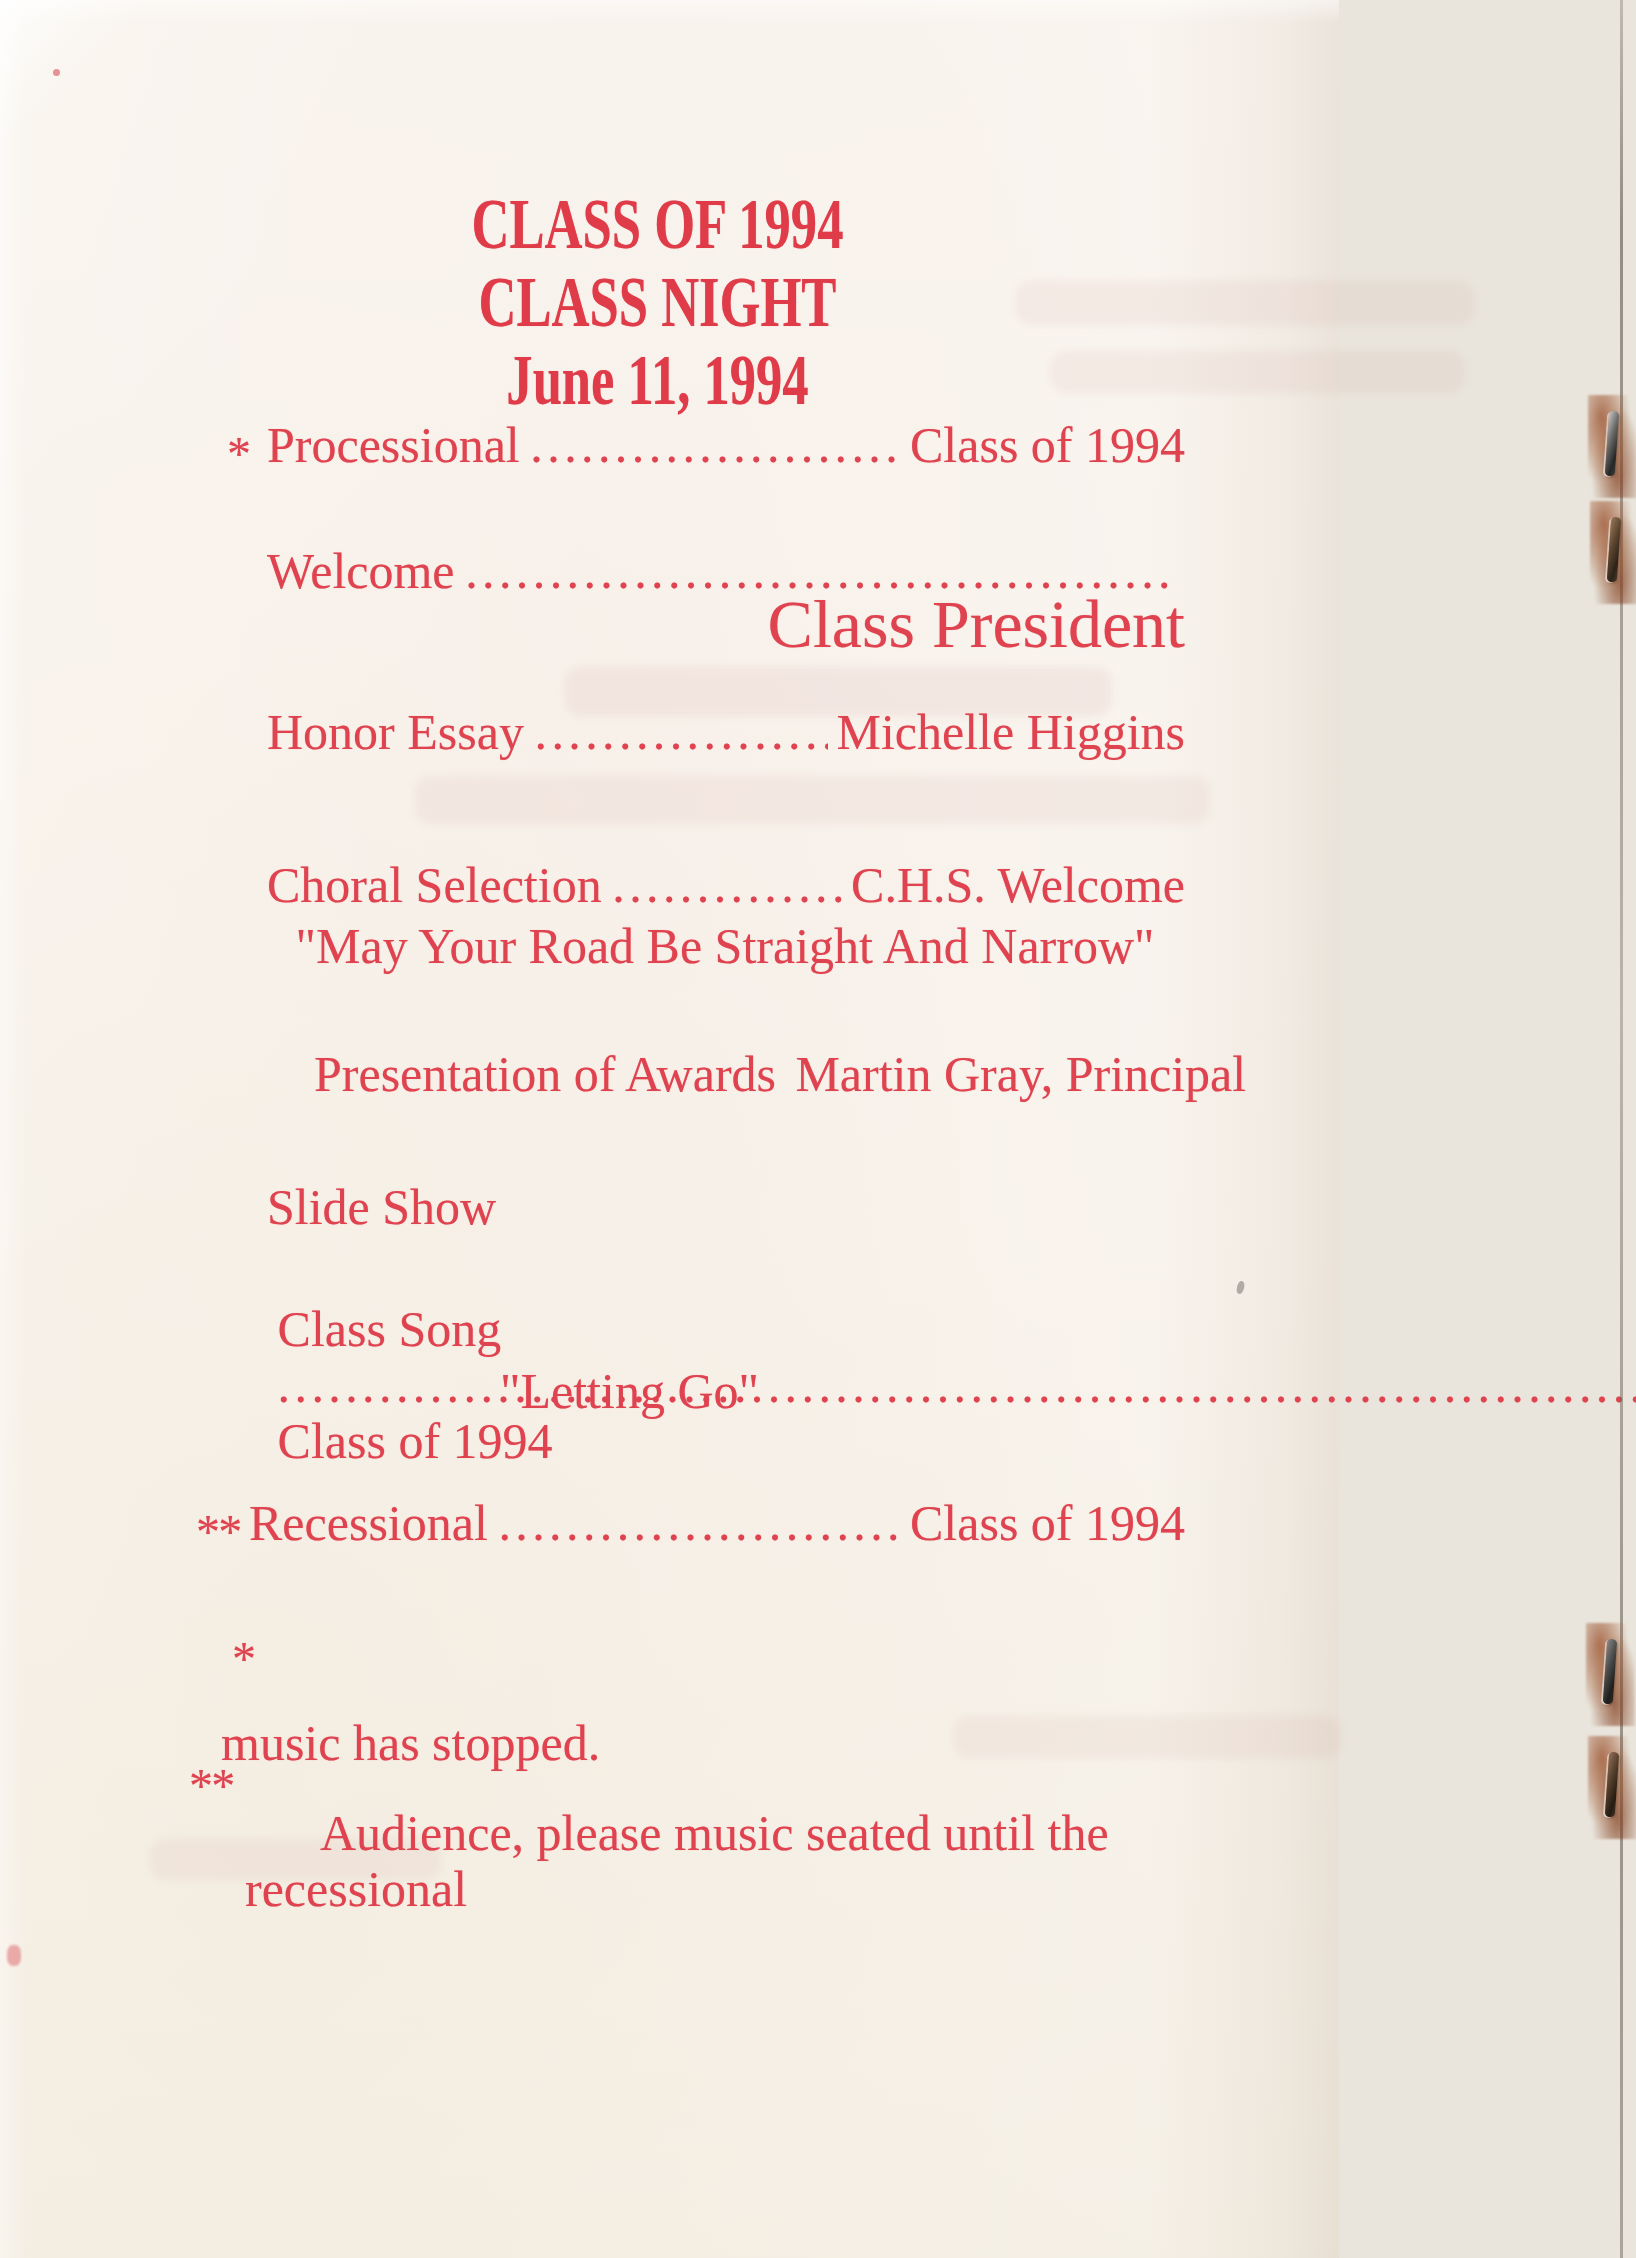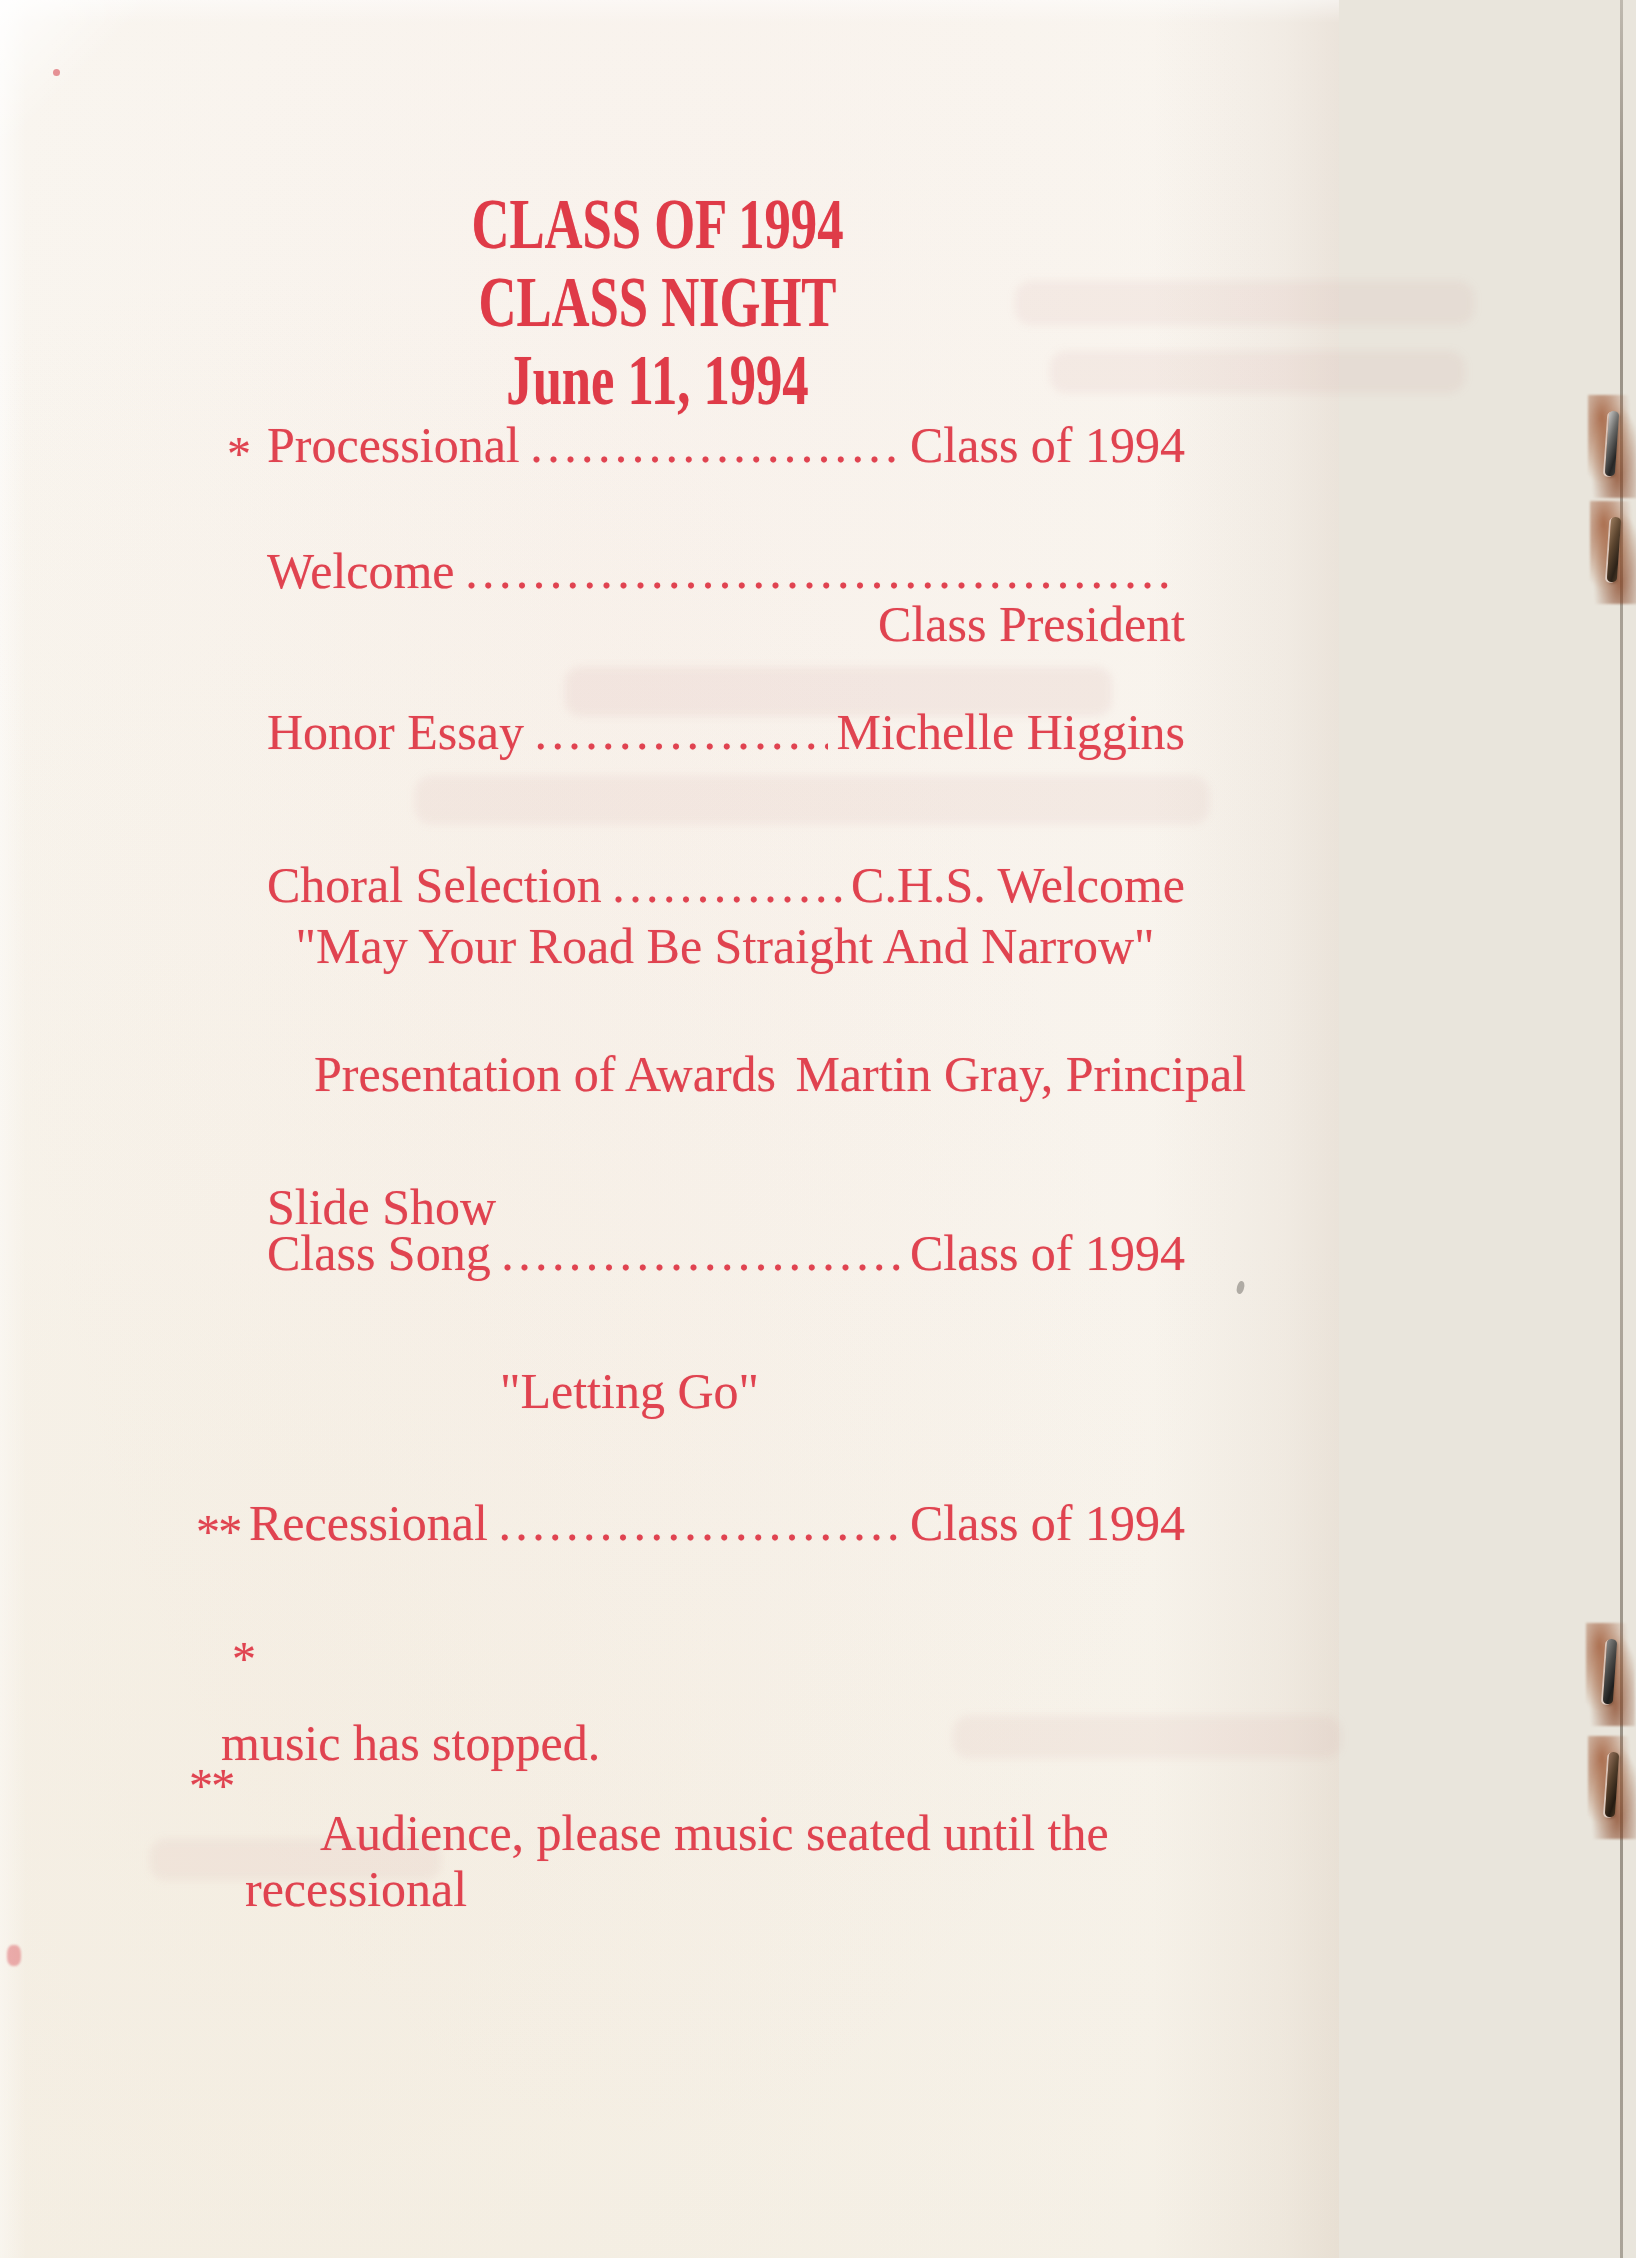--- a/index.html
+++ b/index.html
@@ -43,29 +43,29 @@
     position:absolute;left:-40px;top:8.8px;font-size:48px;letter-spacing:-1.8px;
   }
   .row .label{flex:0 0 auto;}
   .row .leader{
     flex:1 1 auto;overflow:hidden;margin:0 8.8px 0 10.6px;
     letter-spacing:4.4px;white-space:nowrap;
   }
   .row .value{flex:0 0 auto;}
   .r1{top:417px;}
   .r2{top:543px;}
-  .sub-right{position:absolute;left:265px;right:154px;text-align:right;font-size:50px;line-height:56px;}
+  .sub-right{position:absolute;left:265px;right:154px;text-align:right;font-size:68px;line-height:56px;}
   .sub-center{position:absolute;text-align:center;font-size:50px;line-height:56px;white-space:nowrap;}
   .r2sub{top:596px;}
   .r3{top:704px;}
   .r4{top:857px;}
   .r4sub{top:918px;left:265px;right:154px;}
   .r5{top:1046px;margin-left:47px;}
   .r6{top:1179px;}
-  .r7{top:1225px;}
+  .r7{top:1301px;flex-direction:column;}
   .r7sub{top:1363px;left:265px;right:345px;}
   .r8{top:1495px;left:249px;}
   .r8 .prefix{left:-53px;}
   
   .footnote{
     position:absolute;font-size:50px;line-height:56px;white-space:pre-wrap;
   }
   .f1{top:1622px;left:271px;}
   .f1 .prefix{position:absolute;left:-39px;top:8.8px;font-size:48px;}
   .f2a{top:1749px;left:245px;}

